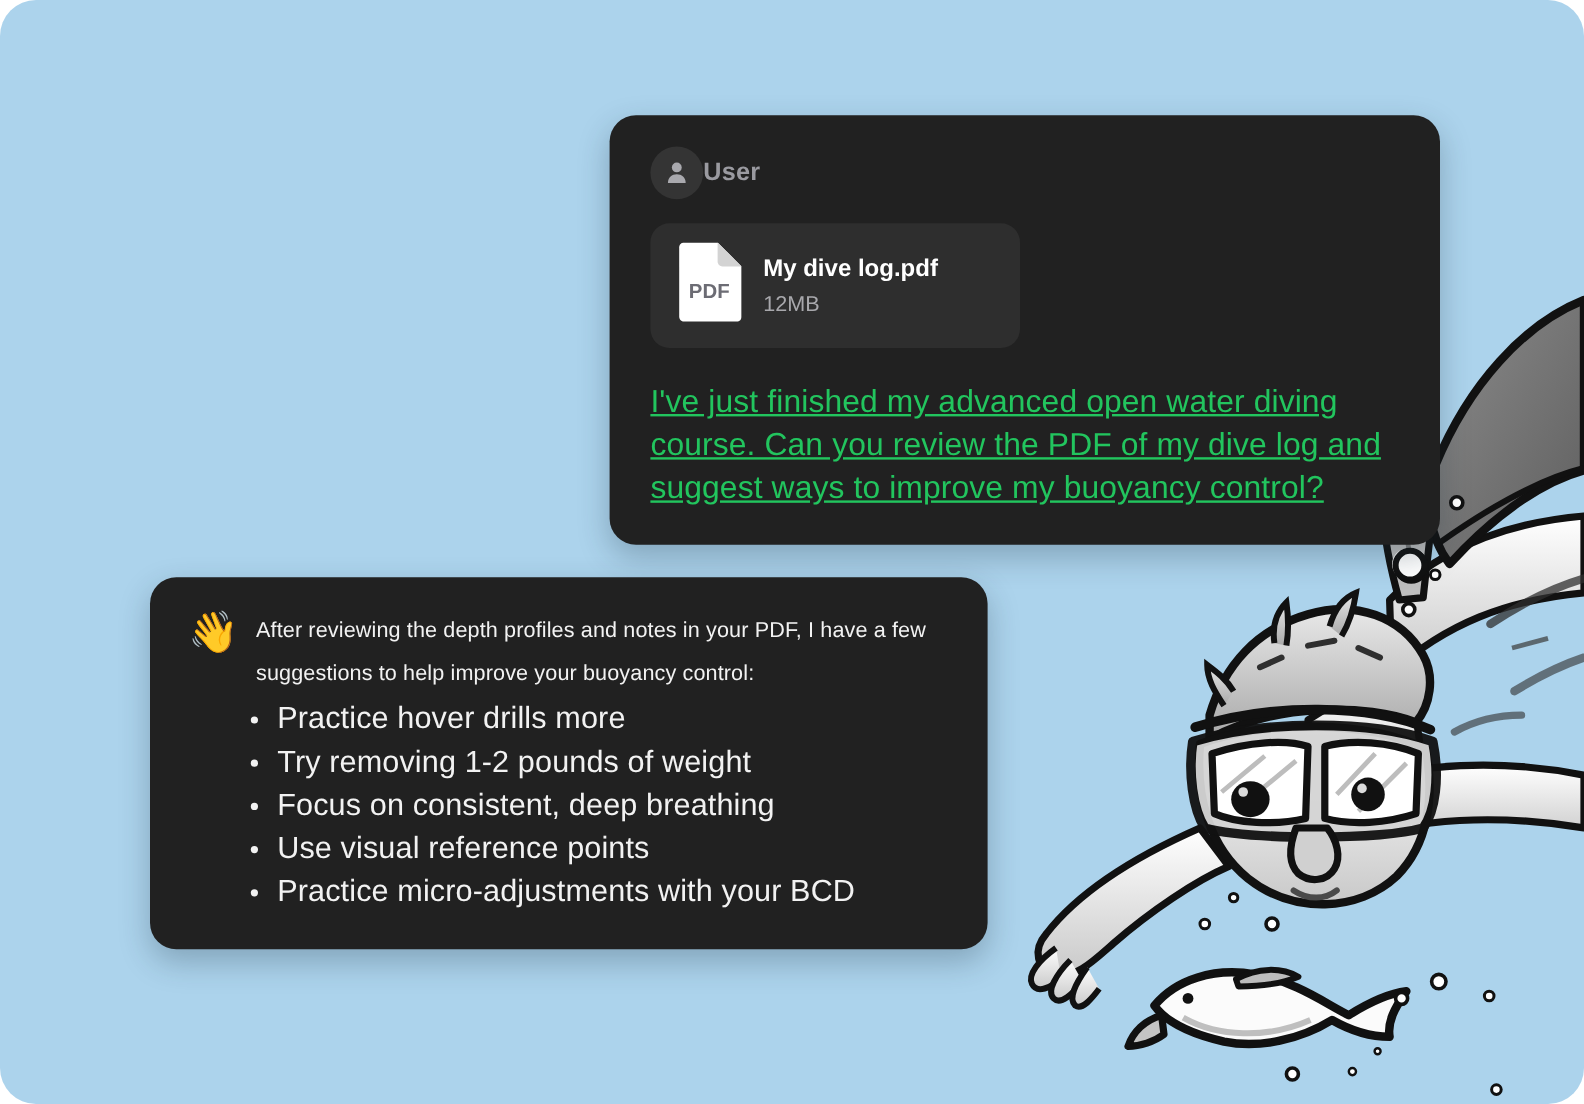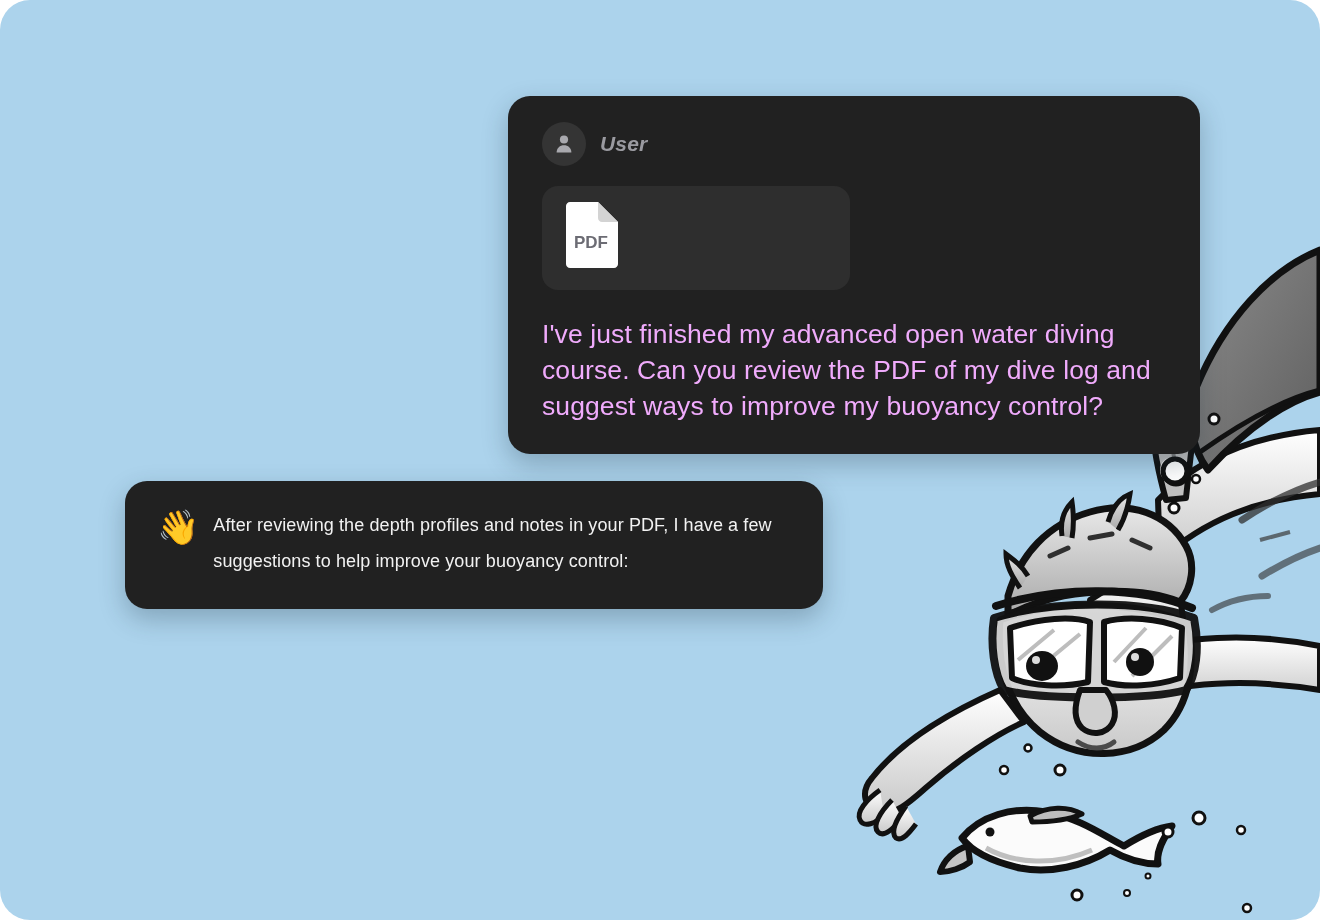--- a/index.html
+++ b/index.html
@@ -39,23 +39,21 @@
     border-radius: 22px;
     background: #212121;
     box-shadow: 0 10px 26px rgba(25, 45, 60, 0.28);
     padding: 26px 36px 30px 34px;
     box-sizing: border-box;
   }
 
   .user-head {
     display: flex;
     align-items: center;
-    gap: 14px;
     margin-bottom: 20px;
-    font-style: italic;
   }
   .avatar {
     width: 44px;
     height: 44px;
     border-radius: 50%;
     background: #343434;
     display: flex;
     align-items: center;
     justify-content: center;
     flex: none;
@@ -96,22 +94,23 @@
   .file-size {
     font-size: 18px;
     color: #A8A8AC;
     margin-top: 5px;
     line-height: 1.25;
   }
 
   .user-text {
     font-size: 26.5px;
     line-height: 36px;
-    color: #f0abfc;
+    color: #22c55e;
     letter-spacing: 0.1px;
+    text-decoration: underline;
   }
 
   
   #assistant-bubble {
     position: absolute;
     left: 125px;
     top: 481px;
     width: 698px;
     border-radius: 22px;
     background: #212121;
@@ -317,25 +316,36 @@
     </div>
 
     <div class="file-card">
       <div class="pdf-icon">
         <svg width="58" height="72" viewBox="0 0 58 72">
           <path d="M6 4 C6 1.8 7.8 0 10 0 L38 0 L58 20 L58 62 C58 64.2 56.2 66 54 66 L10 66 C7.8 66 6 64.2 6 62 Z" fill="#FFFFFF"></path>
           <path d="M38 0 L58 20 L42 20 C39.8 20 38 18.2 38 16 Z" fill="#D3D3D3"></path>
           <text x="31" y="46" text-anchor="middle" font-family="Liberation Sans, sans-serif" font-size="17" font-weight="bold" fill="#6C6C74">PDF</text>
         </svg>
       </div>
+      <div class="file-meta">
+        <div class="file-name">My dive log.pdf</div>
+        <div class="file-size">12MB</div>
+      </div>
     </div>
 
     <div class="user-text">I've just finished my advanced open water diving course. Can you review the PDF of my dive log and suggest ways to improve my buoyancy control?</div>
   </div>
 
   <div id="assistant-bubble">
     <div class="assistant-intro">
       <div class="wave-emoji">👋</div>
       <div class="assistant-paragraph">After reviewing the depth profiles and notes in your PDF, I have a few suggestions to help improve your buoyancy control:</div>
     </div>
+    <ul class="suggestion-list">
+      <li>Practice hover drills more</li>
+      <li>Try removing 1-2 pounds of weight</li>
+      <li>Focus on consistent, deep breathing</li>
+      <li>Use visual reference points</li>
+      <li>Practice micro-adjustments with your BCD</li>
+    </ul>
   </div>
 
 </div>
 
 </body></html>

